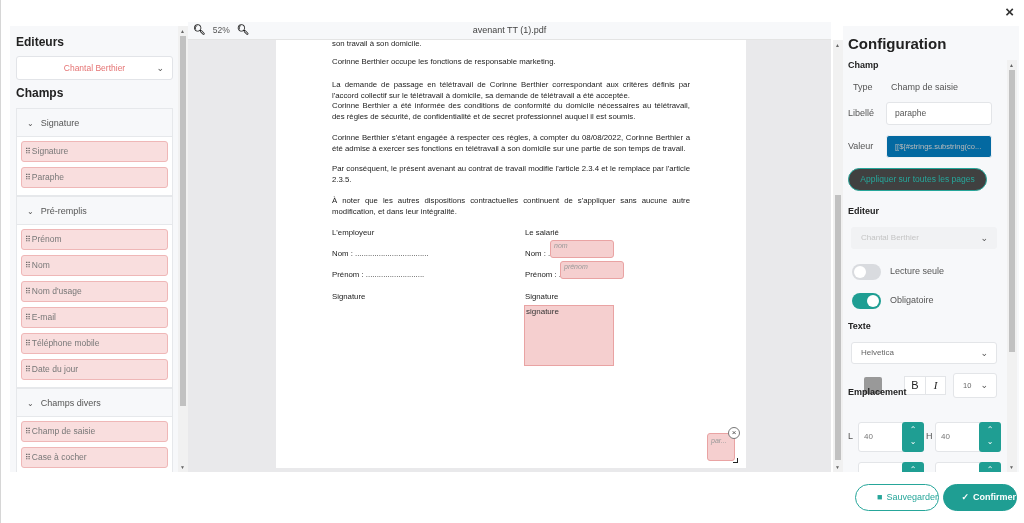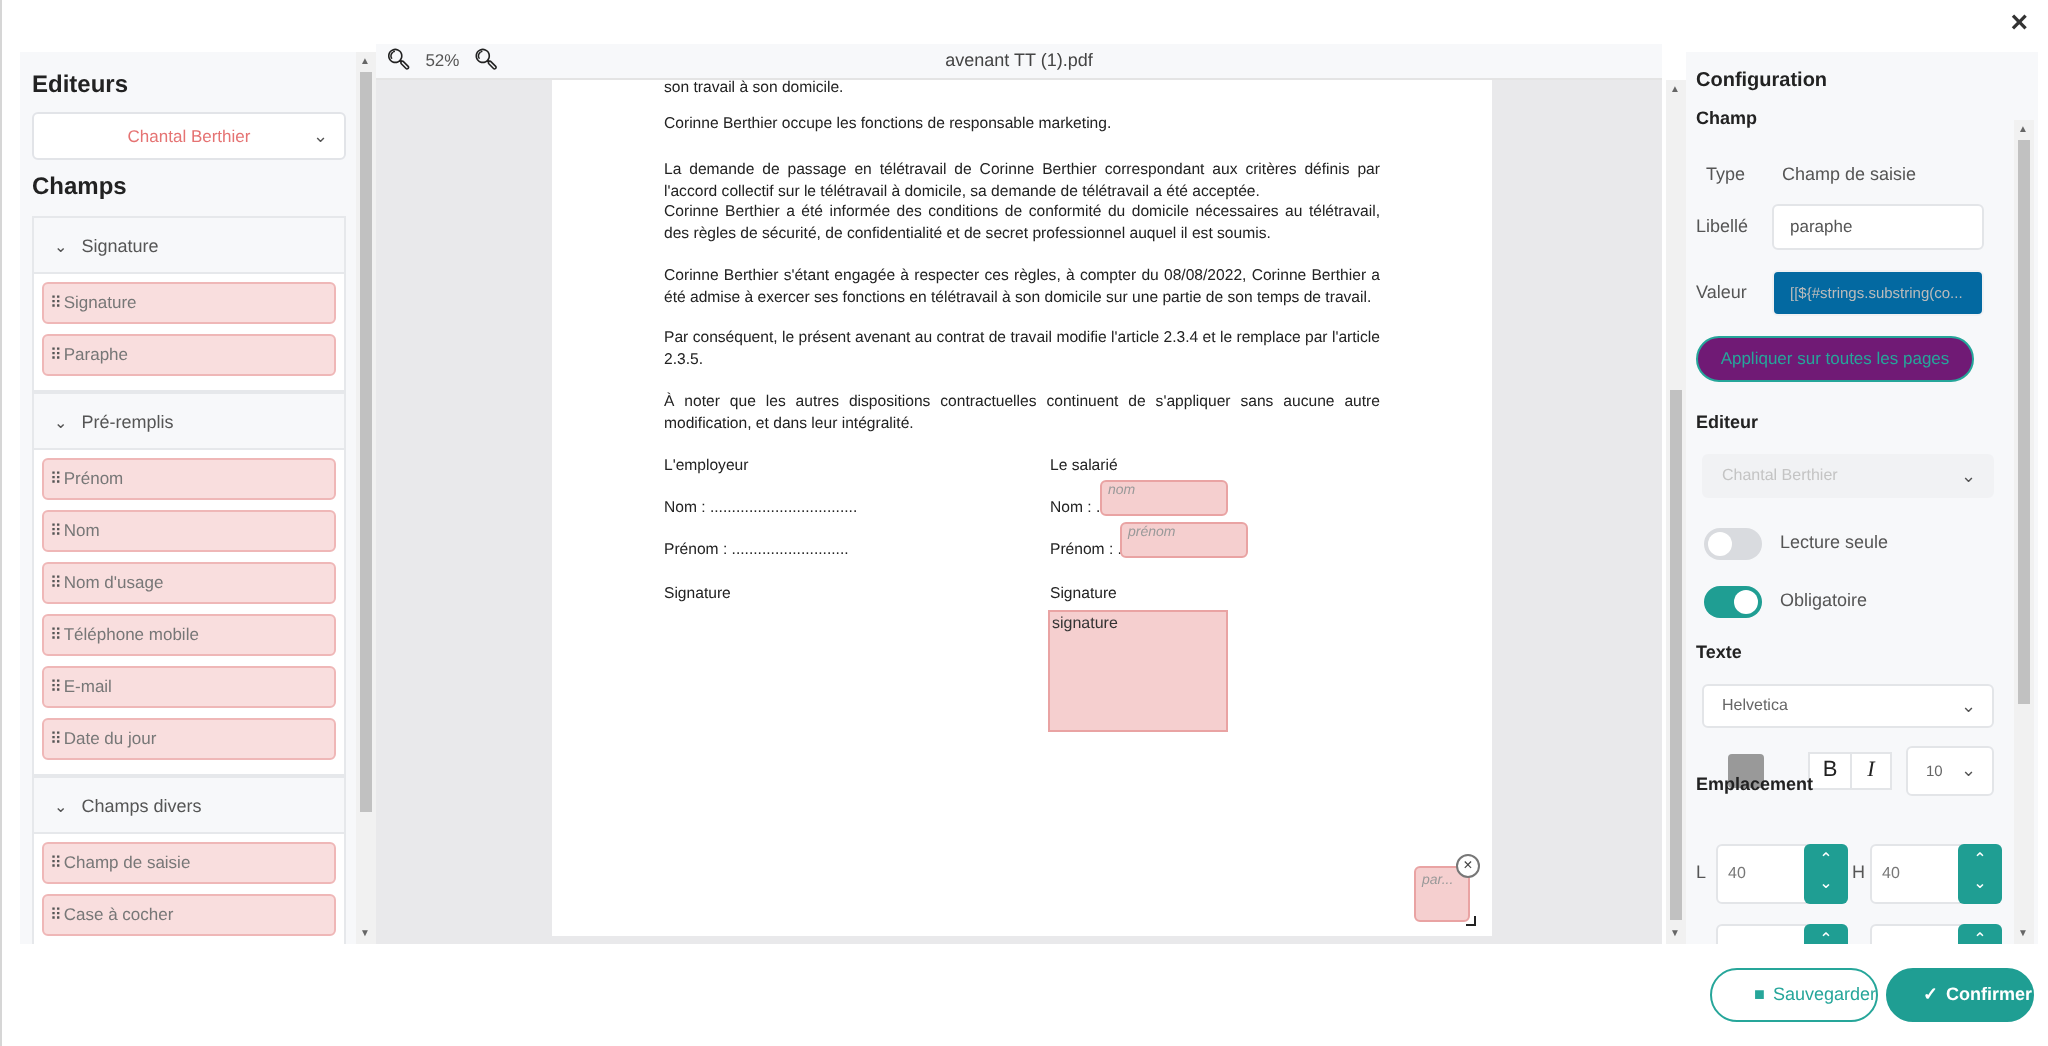--- a/index.html
+++ b/index.html
@@ -33,28 +33,28 @@
   .sig-label { position: absolute; font-size: 7.8px; color: #222; }
   .field { position: absolute; background: #f5cfcf; border: 1px solid #e9a3a3; border-radius: 3px; font-size: 7px; color: #999; font-style: italic; padding: 1px 3px; }
   .field.sig { border-radius: 0; font-style: normal; color: #333; font-size: 8px; padding: 1px 1px; }
   .field-close { position: absolute; width: 12px; height: 12px; border: 1px solid #777; border-radius: 50%; background: #fff; font-size: 8px; line-height: 10px; text-align: center; color: #444; }
   .resize-corner { position: absolute; width: 5px; height: 5px; border-right: 1.5px solid #222; border-bottom: 1.5px solid #222; }
   .mid-scroll { position: absolute; left: 832px; top: 40px; width: 10px; height: 432px; background: #f1f1f1; }
   .mid-scroll .thumb { position: absolute; left: 2px; top: 155px; width: 6px; height: 265px; background: #c1c1c1; }
 
   
   .right { position: absolute; left: 842px; top: 26px; width: 176px; height: 446px; background: #f7f8fa; overflow: hidden; }
-  .right h3 { font-size: 10px; font-weight: bold; color: #222; margin: 9px 0 0 5px; }
+  .right h3 { font-size: 15px; font-weight: bold; color: #222; margin: 9px 0 0 5px; }
   .right h4 { font-size: 9px; font-weight: bold; color: #222; margin: 0 0 0 5px; }
   .right-scroll { position: absolute; left: 1006px; top: 60px; width: 10px; height: 412px; background: #f1f1f1; }
   .right-scroll .thumb { position: absolute; left: 2px; top: 10px; width: 6px; height: 282px; background: #c1c1c1; }
   .row { position: absolute; font-size: 9px; color: #555; }
   .inp { position: absolute; height: 23px; background: #fff; border: 1px solid #e3e5e8; border-radius: 3px; font-size: 8.5px; color: #555; line-height: 21px; padding-left: 8px; }
   .inp.disabled { background: #0369a1; border-color: #f0f1f3; color: #bbb; font-size: 7.5px; }
-  .btn-outline { position: absolute; height: 23px; border: 1.5px solid #26a69a; border-radius: 12px; background: #701a75; color: #26a69a; font-size: 8.5px; line-height: 20px; text-align: center; }
+  .btn-outline { position: absolute; height: 23px; border: 1.5px solid #26a69a; border-radius: 12px; background: #404040; color: #26a69a; font-size: 8.5px; line-height: 20px; text-align: center; }
   .sel { position: absolute; height: 22px; border: 1px solid #e3e5e8; border-radius: 3px; background: #fff; font-size: 8px; color: #666; line-height: 20px; padding-left: 9px; }
   .sel.disabled { background: #f1f2f4; border-color: #f1f2f4; color: #c4c4c4; }
   .sel .chev { position: absolute; right: 8px; top: 0; color: #555; font-size: 9px; }
   .toggle { position: absolute; width: 29px; height: 16px; border-radius: 8px; background: #d9dbdf; }
   .toggle .knob { position: absolute; top: 2px; left: 2px; width: 12px; height: 12px; border-radius: 50%; background: #fff; }
   .toggle.on { background: #1f9e93; }
   .toggle.on .knob { left: 15px; }
   .swatch { position: absolute; width: 18px; height: 17px; background: #999; border-radius: 2px; }
   .bi { position: absolute; height: 19px; border: 1px solid #e3e5e8; background: #fff; display: flex; }
   .bi span { width: 20px; text-align: center; font-size: 11px; line-height: 17px; color: #222; }
@@ -86,22 +86,22 @@
         <div class="chip"><span class="grip">⠿</span><span>Paraphe</span></div>
       </div>
     </div>
 
     <div class="section">
       <div class="section-head"><span class="chev">⌄</span><span>Pré-remplis</span></div>
       <div class="section-body">
         <div class="chip"><span class="grip">⠿</span><span>Prénom</span></div>
         <div class="chip"><span class="grip">⠿</span><span>Nom</span></div>
         <div class="chip"><span class="grip">⠿</span><span>Nom d'usage</span></div>
+        <div class="chip"><span class="grip">⠿</span><span>E-mail</span></div>
         <div class="chip"><span class="grip">⠿</span><span>Téléphone mobile</span></div>
-        <div class="chip"><span class="grip">⠿</span><span>E-mail</span></div>
         <div class="chip"><span class="grip">⠿</span><span>Date du jour</span></div>
       </div>
     </div>
 
     <div class="section">
       <div class="section-head"><span class="chev">⌄</span><span>Champs divers</span></div>
       <div class="section-body">
         <div class="chip"><span class="grip">⠿</span><span>Champ de saisie</span></div>
         <div class="chip"><span class="grip">⠿</span><span>Case à cocher</span></div>
       </div>

